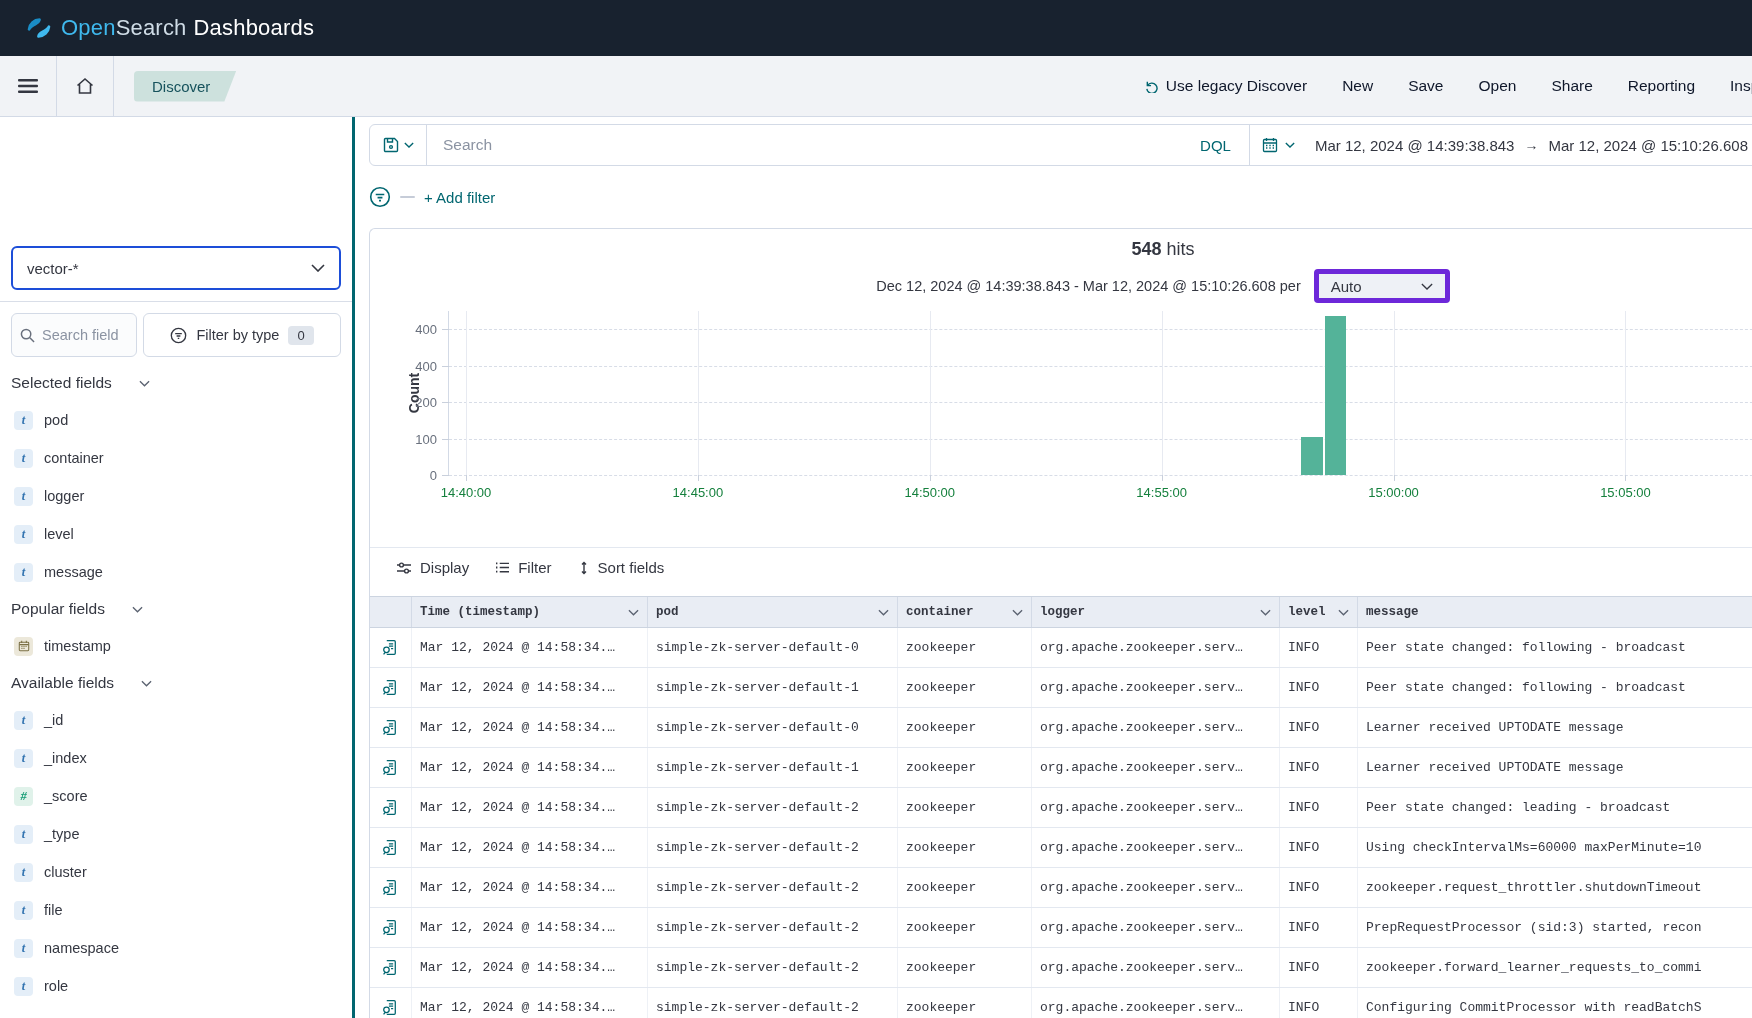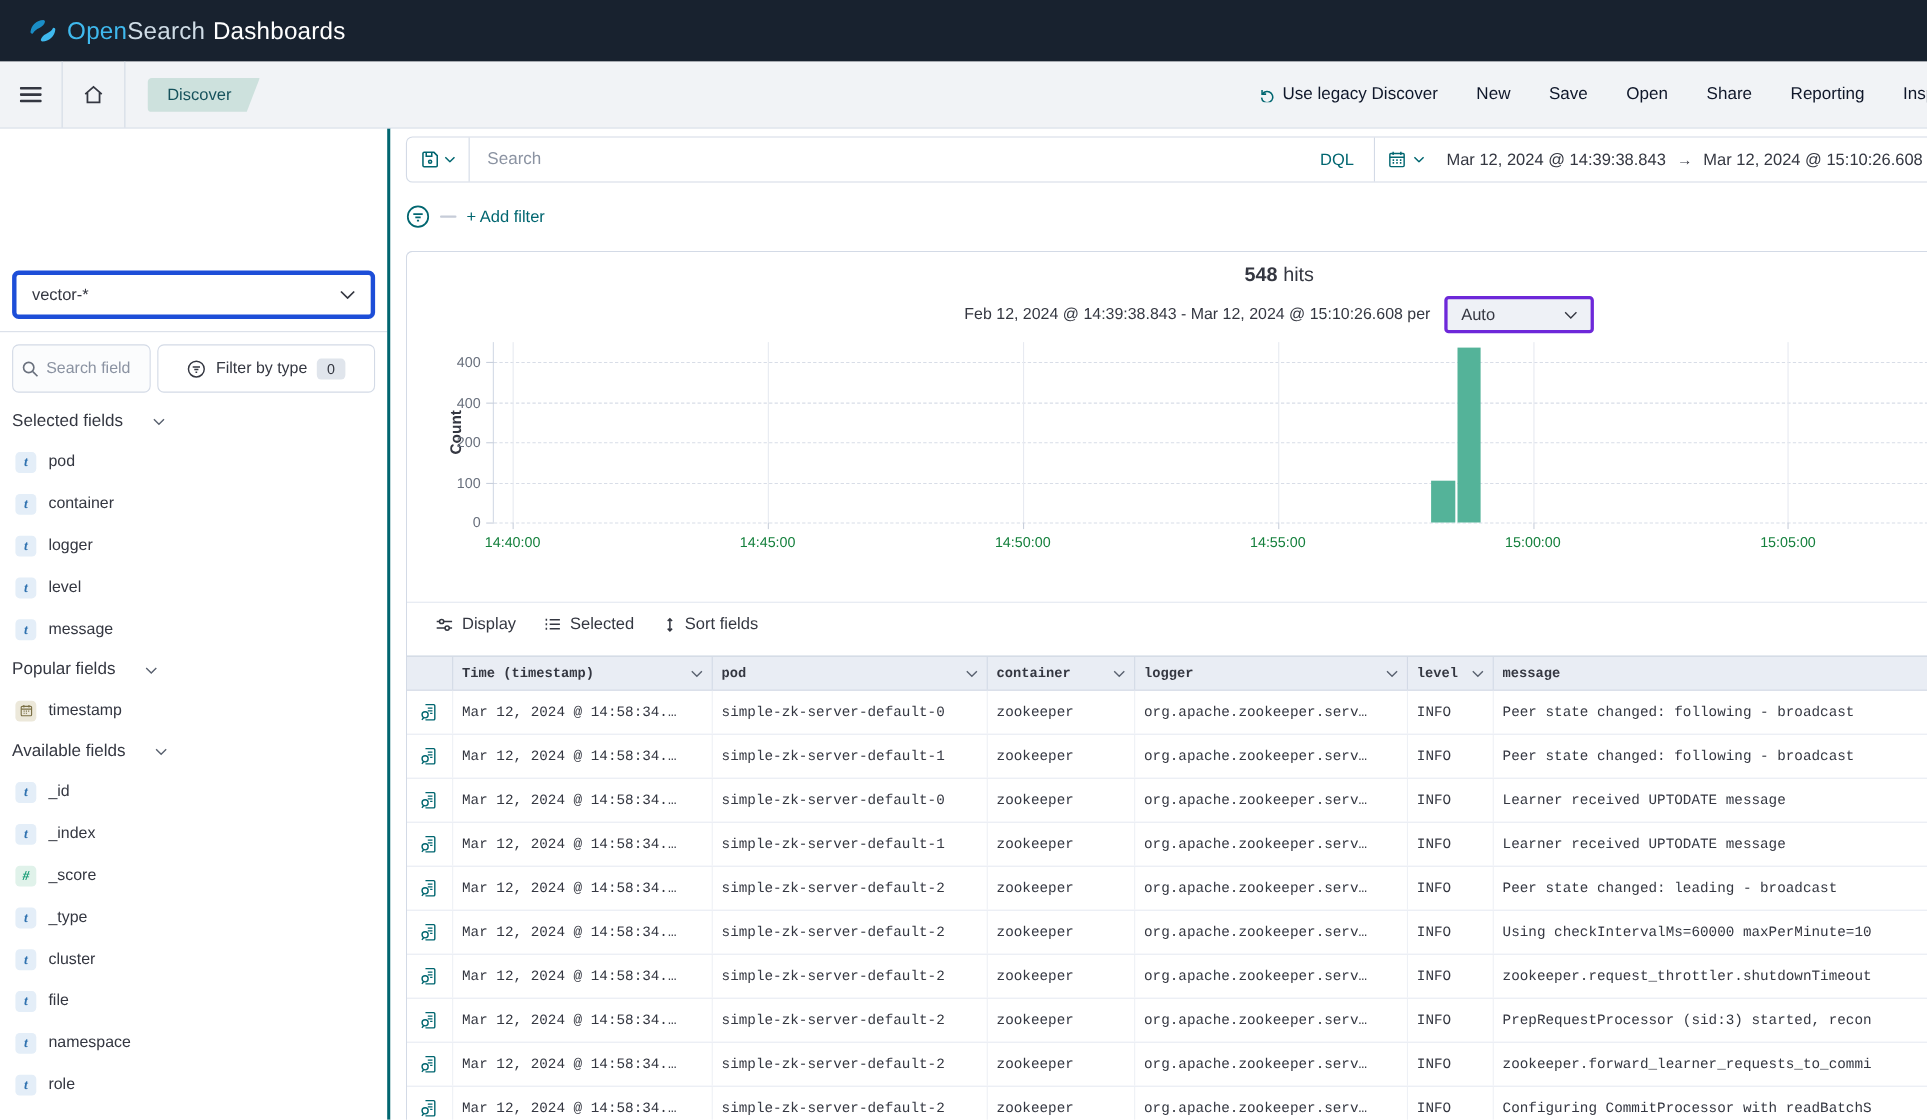--- a/index.html
+++ b/index.html
@@ -22,21 +22,21 @@
   .vdiv { width:1px; height:100%; background:#d3dae6; }
   .breadcrumb { margin-left:20px; background:#cde1dd; color:#16525c; font-size:15px;
     padding:7px 26px 7px 18px; border-radius:4px 0 0 4px;
     clip-path:polygon(0 0,100% 0,calc(100% - 12px) 100%,0 100%); cursor:pointer; }
   .nav-menu { position:absolute; right:-28px; top:0; height:100%; display:flex; align-items:center; gap:35px; white-space:nowrap; }
   .nav-item { color:#0f172a; font-size:15.5px; cursor:pointer; display:flex; align-items:center; gap:7px; text-decoration:none; }
 
   
   .sidebar { position:absolute; left:0; top:117px; width:352px; height:901px; background:#fff; }
   .index-select { position:absolute; left:11px; top:129px; width:330px; height:44px; background:#fff;
-    border:4px solid #1d4ed8; border-radius:6px; display:flex; align-items:center; justify-content:space-between;
+    border:2px solid #1d4ed8; border-radius:6px; display:flex; align-items:center; justify-content:space-between;
     padding:0 14px; font-size:15px; cursor:pointer; }
   .sidebar-hr { position:absolute; left:0; top:184px; width:352px; height:1px; background:#d9dee8; }
   .field-search-row { position:absolute; left:11px; top:196px; width:330px; height:44px; display:flex; gap:6px; }
   .field-search { flex:0 0 126px; border:1px solid #d3dae6; border-radius:6px; background:#fbfcfd;
     display:flex; align-items:center; padding:0 8px; gap:7px; }
   .field-search input { border:none; outline:none; background:transparent; width:80px; font-size:14.5px;
     color:#343741; font-family:"Liberation Sans",sans-serif; }
   .field-search input::placeholder { color:#8b93a2; }
   .type-filter { flex:1; border:1px solid #d3dae6; border-radius:6px; background:#fff; display:flex;
     align-items:center; justify-content:center; gap:9px; font-size:14.5px; cursor:pointer; color:#343741; }
@@ -78,21 +78,21 @@
   .add-filter { color:#016670; font-size:15px; cursor:pointer; text-decoration:none; }
 
   
   .panel { position:absolute; left:14px; top:111px; width:1385px; height:920px; background:#fff;
     border:1px solid #d3dae6; border-radius:6px 0 0 0; border-right:none; }
   .hits-wrap { position:absolute; left:78px; top:10px; width:1430px; text-align:center; }
   .hits-line { font-size:18px; color:#343741; }
   .hits-count { font-weight:bold; }
   .range-line { margin-top:9px; display:flex; align-items:center; justify-content:center; gap:13px;
     font-size:14.5px; color:#343741; }
-  .interval-select { background:#eef1f6; border:3px solid #6d28d9; border-radius:4px; height:34px; min-width:136px;
+  .interval-select { background:#eef1f6; border:5px solid #6d28d9; border-radius:4px; height:34px; min-width:136px;
     display:flex; align-items:center; justify-content:space-between; padding:0 12px; font-size:15px; cursor:pointer; }
 
   
   .plot { position:absolute; left:78px; top:82px; width:1430px; height:164px; border-left:1px solid #d3dae6; }
   .ygrid { position:absolute; left:0; width:100%; height:0; border-top:1px dashed #d8dde7; }
   .ytick { position:absolute; left:-7px; width:7px; height:1px; background:#c9d0dc; }
   .ylabel { position:absolute; left:-56px; width:44px; text-align:right; font-size:13px; color:#69707d; transform:translateY(-50%); }
   .xgrid { position:absolute; top:0; width:1px; height:164px; background:#e7eaf1; }
   .xtick { position:absolute; top:164px; width:1px; height:6px; background:#c9d0dc; }
   .xlabel { position:absolute; top:174px; width:90px; margin-left:-45px; text-align:center; font-size:13px; color:#15803d; }
@@ -365,21 +365,21 @@
         </svg>
     </span>
     <span class="filter-dash"></span>
     <a class="add-filter">+ Add filter</a>
   </div>
 
   <div class="panel">
     <div class="hits-wrap">
       <div class="hits-line"><span class="hits-count">548</span> <span>hits</span></div>
       <div class="range-line">
-        <span>Feb 12, 2024 @ 14:39:38.843 - Mar 12, 2024 @ 15:10:26.608 per</span>
+        <span>Dec 12, 2024 @ 14:39:38.843 - Mar 12, 2024 @ 15:10:26.608 per</span>
         <div class="interval-select">
           <span>Auto</span>
           <span>
             <svg width="12" height="7" viewBox="0 0 14 8" fill="none" stroke="#343741" stroke-width="1.5">
                 <path d="M1 1l6 6 6-6"></path>
               </svg>
           </span>
         </div>
       </div>
     </div>
@@ -438,21 +438,21 @@
           </span>
           <span>Display</span>
         </button>
         <button class="tb-btn">
           <span>
             <svg width="15" height="13" viewBox="0 0 16 14" fill="none" stroke="#343741" stroke-width="1.5">
               <path d="M5 2.5h10M5 7h10M5 11.5h10"></path>
               <path d="M1 2.5h1.5M1 7h1.5M1 11.5h1.5" stroke-width="2"></path>
             </svg>
           </span>
-          <span>Selected</span>
+          <span>Filter</span>
         </button>
         <button class="tb-btn">
           <span>
             <svg width="12" height="14" viewBox="0 0 12 14" fill="none" stroke="#343741" stroke-width="1.4">
               <path d="M4 3.5 6 1.5l2 2M6 1.5v11M4 10.5l2 2 2-2"></path>
             </svg>
           </span>
           <span>Sort fields</span>
         </button>
       </div>

